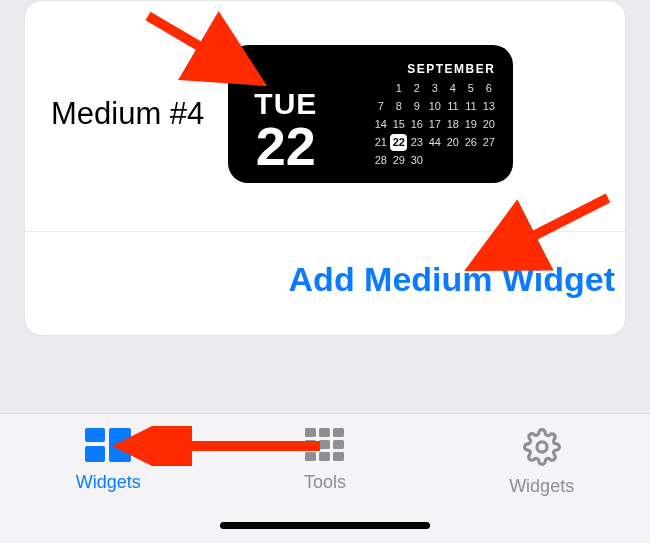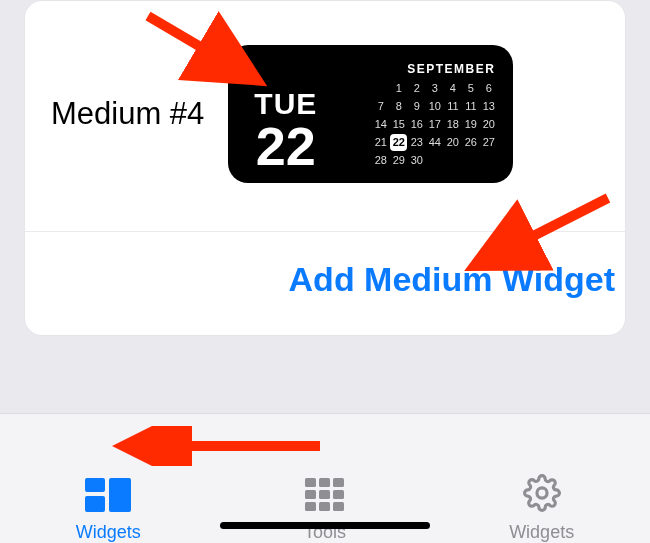--- a/index.html
+++ b/index.html
@@ -81,21 +81,21 @@
   }
 
   .tabbar {
     position: absolute;
     left: 0; right: 0; bottom: 0;
     height: 130px;
     background: #f4f4f6;
     border-top: 1px solid #dcdce0;
     display: flex;
     justify-content: space-around;
-    align-items: flex-end;
+    align-items: flex-start;
     padding-top: 14px;
   }
   .tab {
     display: flex;
     flex-direction: column;
     align-items: center;
     gap: 6px;
     width: 170px;
     cursor: pointer;
   }

